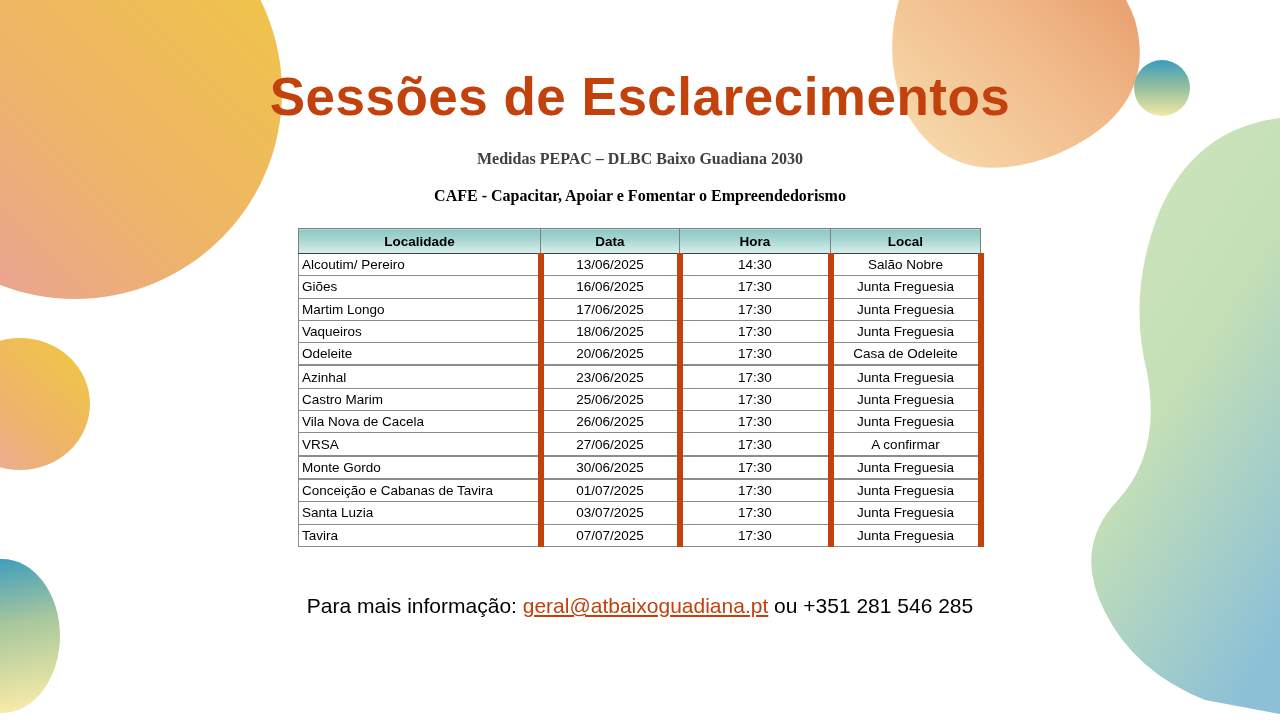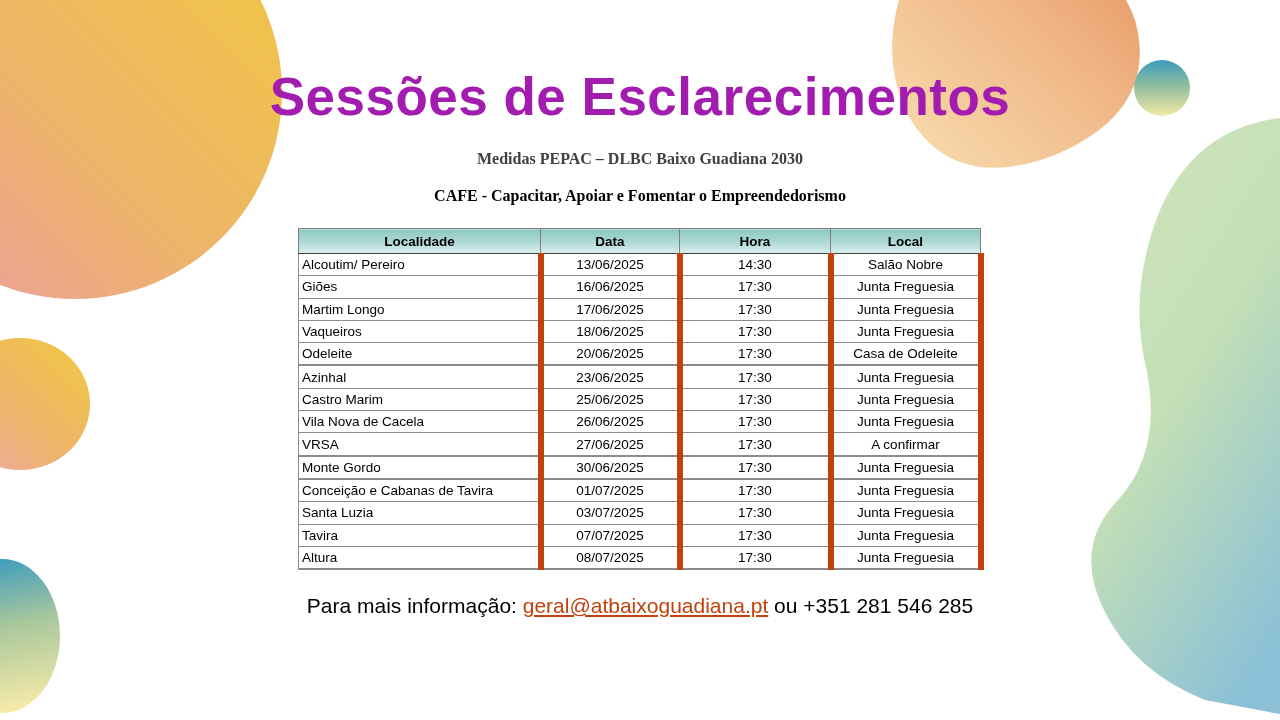--- a/index.html
+++ b/index.html
@@ -33,21 +33,21 @@
   }
 
   .title {
     position: absolute;
     left: 0;
     top: 66px;
     width: 1280px;
     text-align: center;
     font-size: 53px;
     font-weight: bold;
-    color: #a21caf;
+    color: #c2410c;
     letter-spacing: 0.5px;
     white-space: nowrap;
   }
 
   .subtitle1 {
     position: absolute;
     left: 0;
     top: 150px;
     width: 1280px;
     text-align: center;
@@ -286,26 +286,20 @@
             <td class="data">03/07/2025</td>
             <td class="hora">17:30</td>
             <td class="local">Junta Freguesia</td>
           </tr>
           <tr>
             <td class="localidade">Tavira</td>
             <td class="data">07/07/2025</td>
             <td class="hora">17:30</td>
             <td class="local">Junta Freguesia</td>
           </tr>
-          <tr class="thick">
-            <td class="localidade">Altura</td>
-            <td class="data">08/07/2025</td>
-            <td class="hora">17:30</td>
-            <td class="local">Junta Freguesia</td>
-          </tr>
         </tbody>
     </table>
   </div>
 
   <div class="contact">
     <span>Para mais informação: </span><a href="#">geral@atbaixoguadiana.pt</a><span> ou +351 281 546 285</span>
   </div>
 
   <div class="logos">
 

